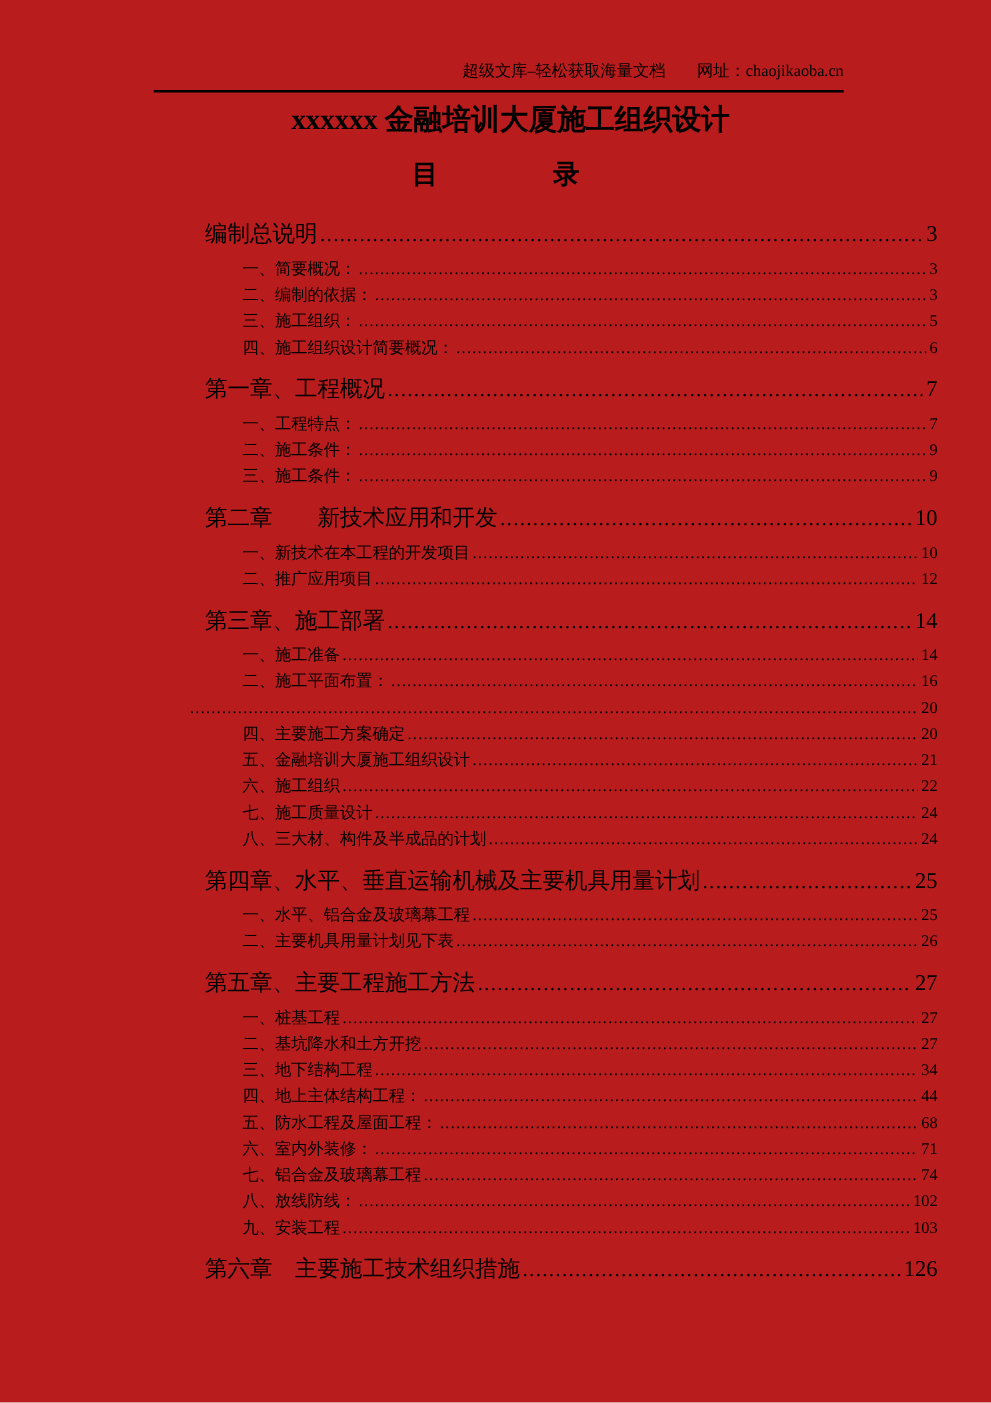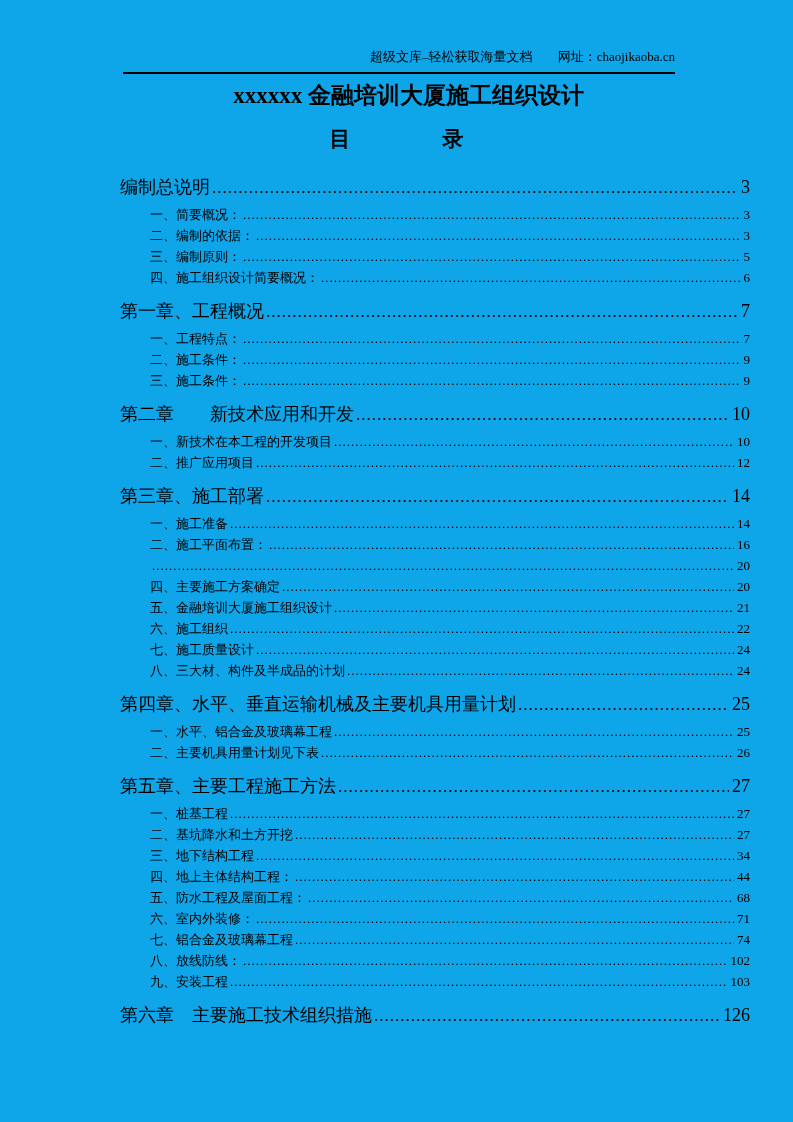--- a/index.html
+++ b/index.html
@@ -1,20 +1,20 @@
 <!DOCTYPE html>
 <html><head>
 <meta charset="utf-8">
 <style>
   html, body { margin: 0; padding: 0; background: #ffffff; }
   .page {
     position: relative;
     width: 793px;
     height: 1122px;
-    background: #0ea5e9;
+    background: #b91c1c;
     color: #000;
     font-family: "Liberation Serif", "DejaVu Serif", serif;
     overflow: hidden;
   }
   
   .page-header {
     position: absolute;
     top: 49px;
     left: 123px;
     width: 552px;
@@ -70,21 +70,21 @@
     height: 24px;
     margin-top: 11px;
     margin-bottom: 5px;
   }
   .item-row {
     font-size: 13px;
     line-height: 21px;
     height: 21px;
     padding-left: 30px;
   }
-  .label { flex: 0 0 auto; }
+  .label { flex: 0 0 auto; margin-left: 44px; }
   .dots {
     flex: 1 1 auto;
     overflow: hidden;
     white-space: nowrap;
     margin: 0 3px 0 2px;
     min-width: 10px;
   }
   .dots::after {
     content: "................................................................................................................................................................................................";
     letter-spacing: 1px;
@@ -120,21 +120,21 @@
         <span class="label">一、简要概况：</span>
         <span class="dots"></span>
         <span class="page-num">3</span>
       </div>
       <div class="row item-row">
         <span class="label">二、编制的依据：</span>
         <span class="dots"></span>
         <span class="page-num">3</span>
       </div>
       <div class="row item-row">
-        <span class="label">三、编制原则：</span>
+        <span class="label">三、施工组织：</span>
         <span class="dots"></span>
         <span class="page-num">5</span>
       </div>
       <div class="row item-row">
         <span class="label">四、施工组织设计简要概况：</span>
         <span class="dots"></span>
         <span class="page-num">6</span>
       </div>
       <div class="row section-row">
         <span class="label">第一章、工程概况</span>

